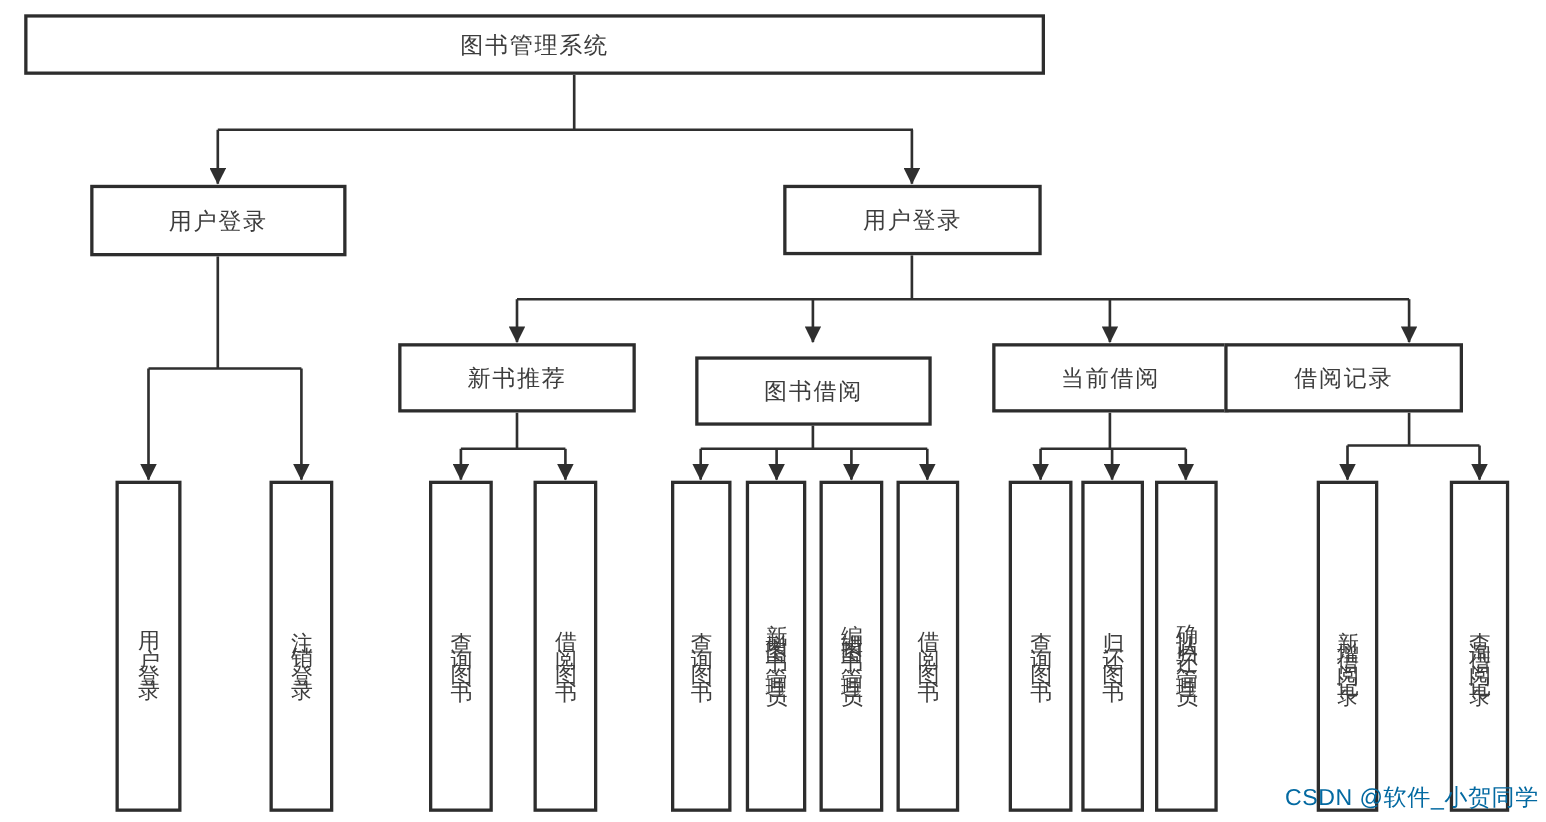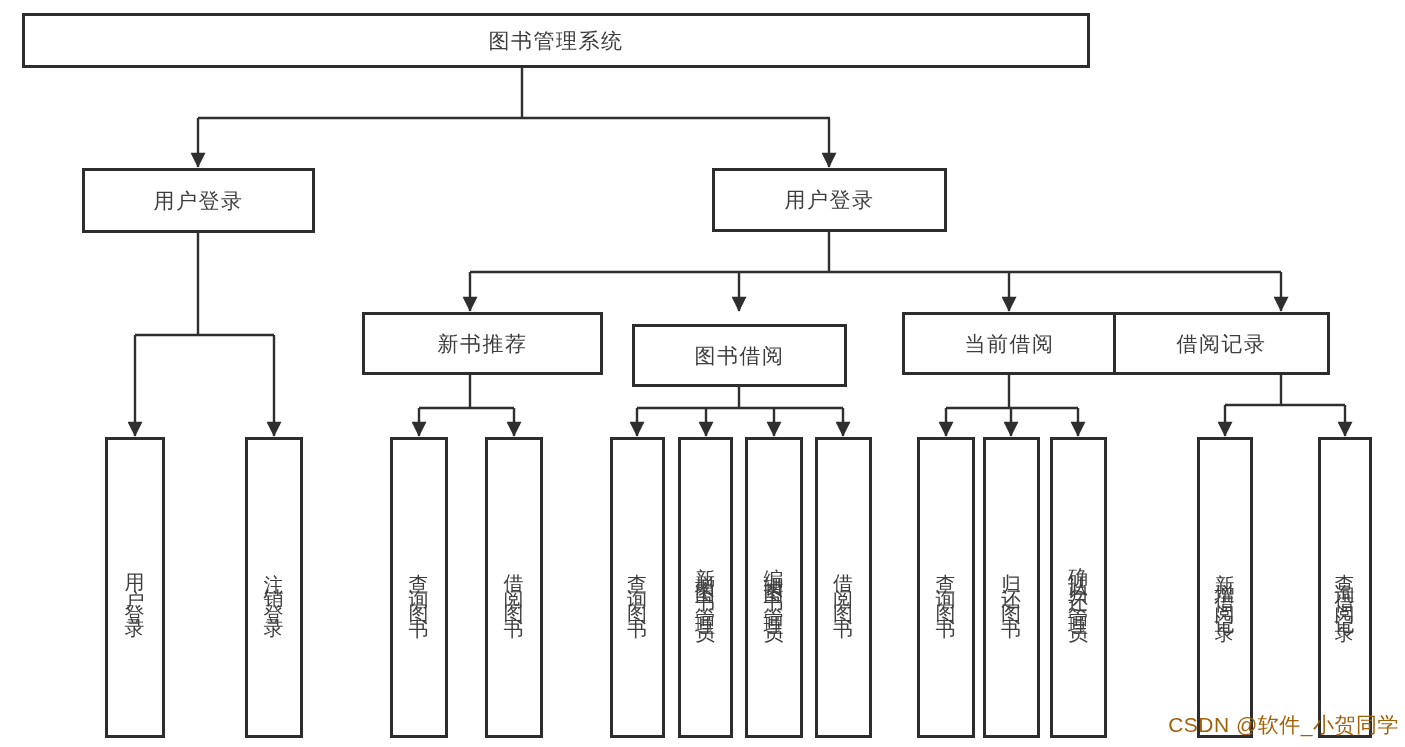--- a/index.html
+++ b/index.html
@@ -35,21 +35,21 @@
     position: absolute;
     left: 0; top: 0;
     width: 1405px; height: 747px;
     pointer-events: none;
   }
   .watermark {
     position: absolute;
     right: 6px;
     top: 711px;
     font-size: 21px;
-    color: #a16207;
+    color: #0369a1;
     letter-spacing: 0.5px;
     white-space: nowrap;
     z-index: 5;
   }
 </style>
 </head>
 <body>
 
 <div class="canvas">
 
@@ -90,26 +90,26 @@
 
       <line x1="946" y1="408" x2="946" y2="436" marker-end="url(#arw)"></line>
       <line x1="1011" y1="408" x2="1011" y2="436" marker-end="url(#arw)"></line>
       <line x1="1078" y1="408" x2="1078" y2="436" marker-end="url(#arw)"></line>
 
       <line x1="1225" y1="405" x2="1225" y2="436" marker-end="url(#arw)"></line>
       <line x1="1345" y1="405" x2="1345" y2="436" marker-end="url(#arw)"></line>
     </g>
   </svg>
 
-  <div class="node h" style="left:22px; top:13px; width:1068px; height:55px;">图书管理系统</div>
+  <div class="node h" style="left:22px; top:13px; width:928px; height:55px;">图书管理系统</div>
 
   <div class="node h" style="left:82px; top:168px; width:233px; height:65px;">用户登录</div>
   <div class="node h" style="left:712px; top:168px; width:235px; height:64px;">用户登录</div>
 
-  <div class="node h" style="left:362px; top:312px; width:241px; height:63px;">新书推荐</div>
+  <div class="node h" style="left:362px; top:312px; width:216px; height:63px;">新书推荐</div>
   <div class="node h" style="left:632px; top:312px; width:215px; height:63px;margin-top:12px;">图书借阅</div>
   <div class="node h" style="left:902px; top:312px; width:215px; height:63px;">当前借阅</div>
   <div class="node h" style="left:1113px; top:312px; width:217px; height:63px;text-align:right;">借阅记录</div>
 
   <div class="node v ls-lg" style="left:105px; top:437px; width:60px; height:301px;">
     <span>用户登录</span>
   </div>
   <div class="node v ls-lg" style="left:245px; top:437px; width:58px; height:301px;">
     <span>注销登录</span>
   </div>

